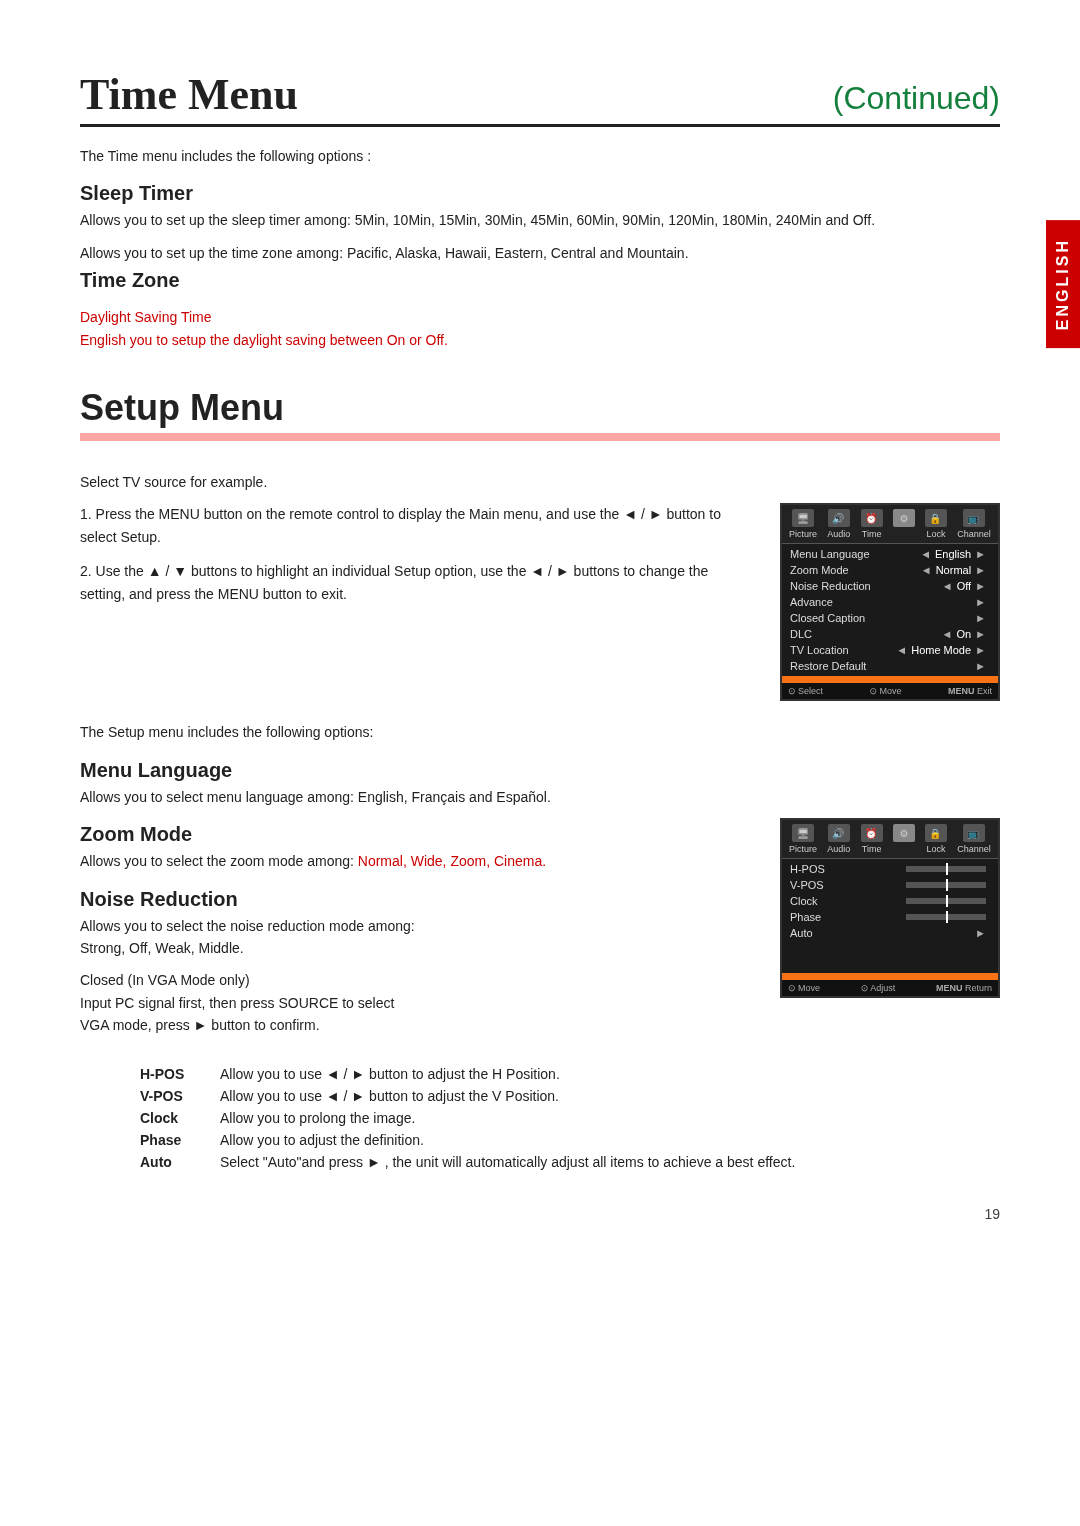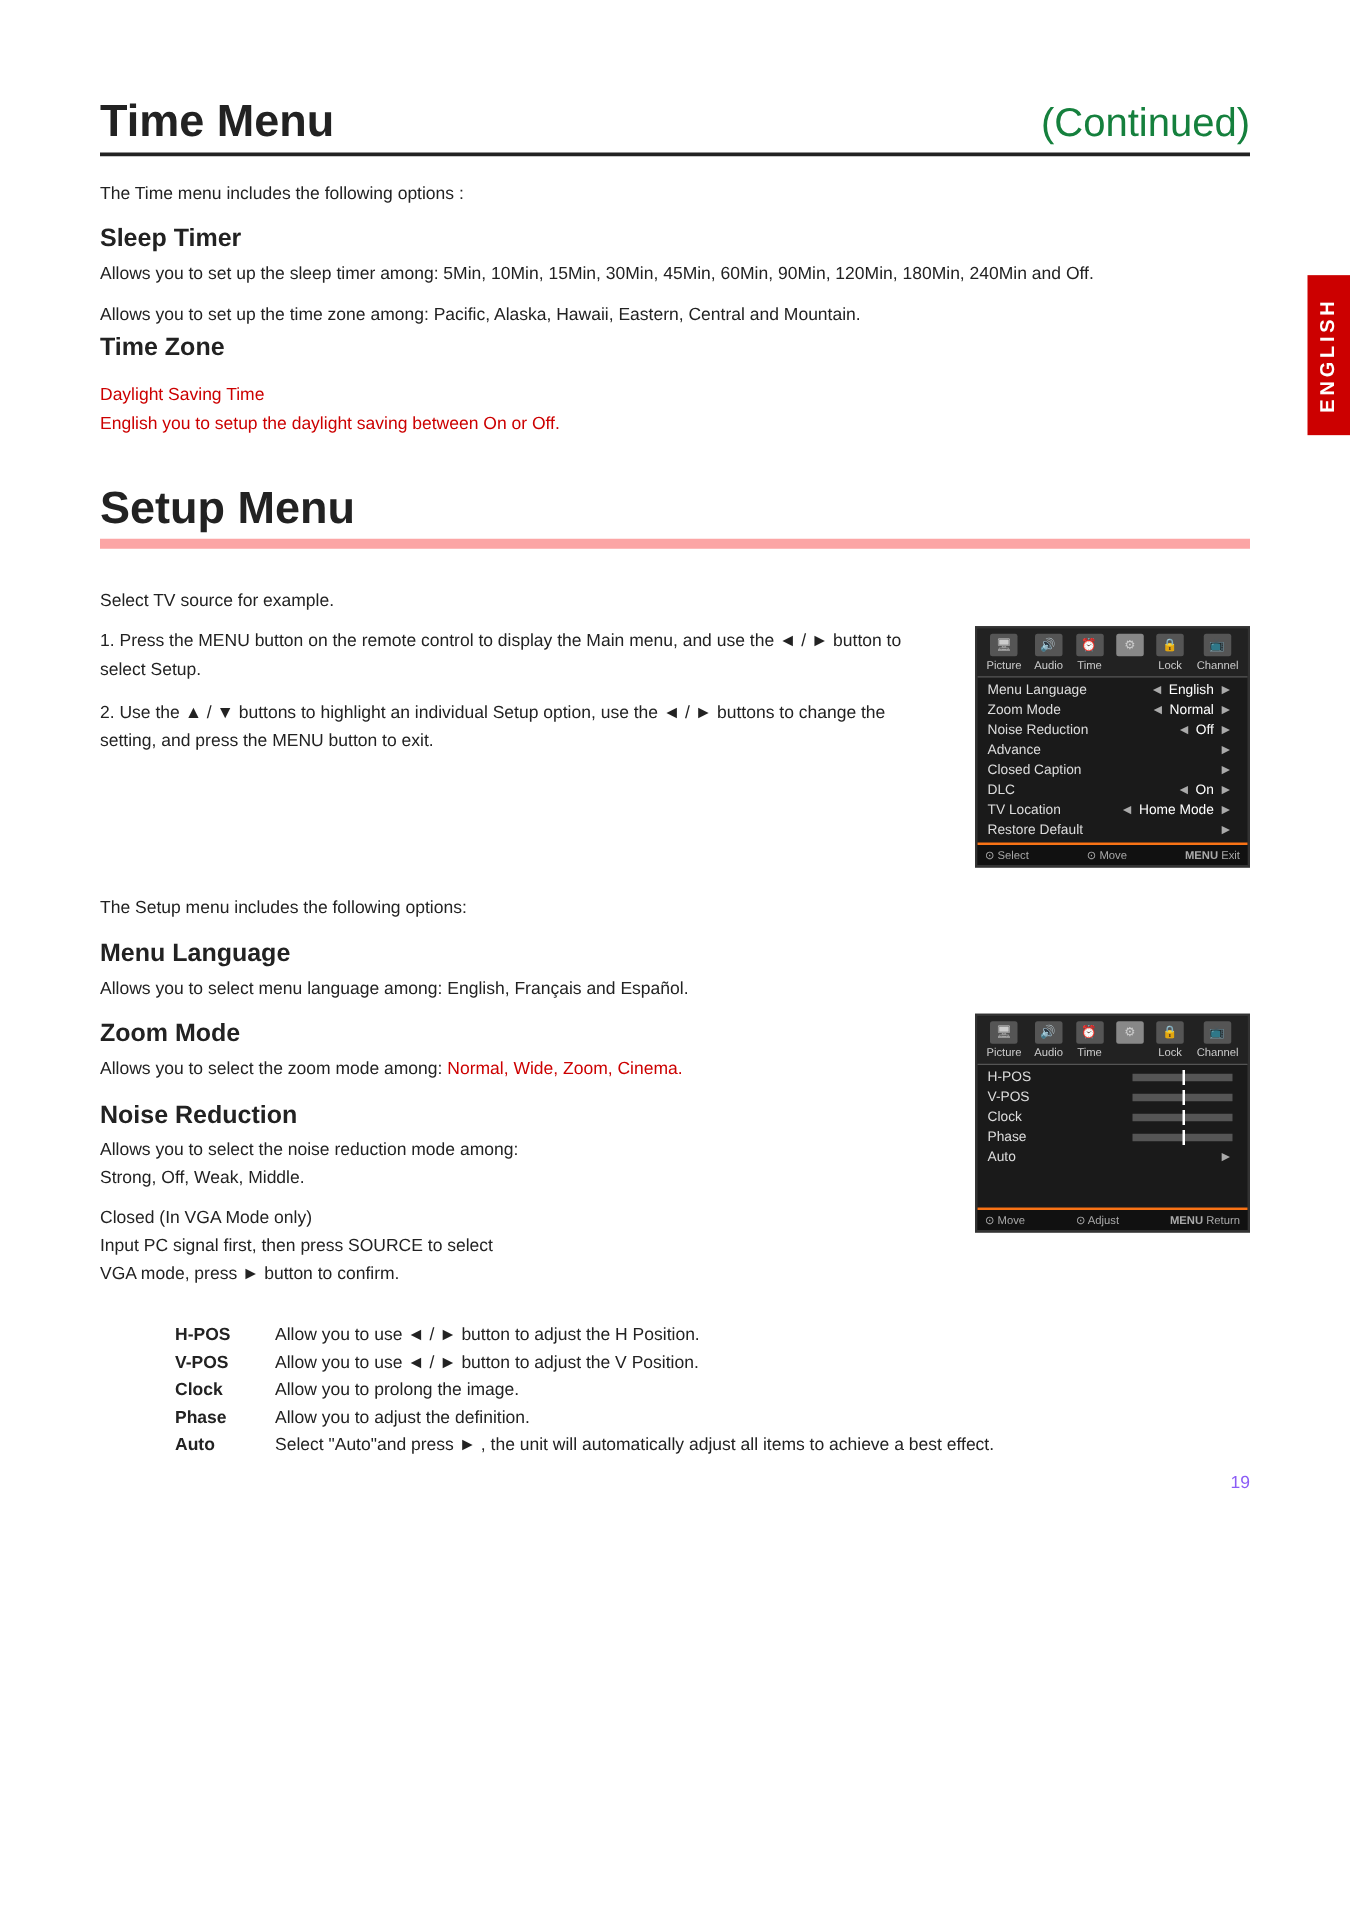--- a/index.html
+++ b/index.html
@@ -35,23 +35,24 @@
     
     .section-header {
       display: flex;
       align-items: baseline;
       justify-content: space-between;
       border-bottom: 3px solid #222;
       margin-bottom: 18px;
       padding-bottom: 4px;
     }
     .section-title {
-      font-size: 36px;
+      font-size: 44px;
       font-weight: bold;
       color: #222;
+      font-family: Liberation Serif, serif;
     }
     .section-continued {
       font-size: 32px;
       color: #15803d;
       font-style: normal;
       margin-top: 40px;
     }
     
     .content-block {
       margin-bottom: 10px;
@@ -127,21 +128,21 @@
       font-size: 11px;
       color: #ddd;
       justify-content: space-between;
     }
     .tv-row .row-label { flex: 1; }
     .tv-row .row-arrow { color: #aaa; margin: 0 4px; }
     .tv-row .row-value { color: #fff; }
     .tv-menu-footer {
       display: flex;
       background: #111;
-      border-top: 2px solid #f97316;
+      border-top: 7px solid #f97316;
       padding: 3px 6px;
       font-size: 9px;
       color: #aaa;
       justify-content: space-between;
     }
     
     .tv-row-vga {
       display: flex;
       align-items: center;
       padding: 2px 8px;
@@ -178,24 +179,24 @@
       font-weight: bold;
       width: 80px;
       flex-shrink: 0;
     }
     .param-val {
       flex: 1;
     }
     
     .page-number {
       position: absolute;
-      bottom: 36px;
+      bottom: 14px;
       right: 80px;
       font-size: 14px;
-      color: #8b5cf6;
+      color: #404040;
     }
     
     .setup-header {
       border-bottom: 8px solid #fca5a5;
       margin-bottom: 30px;
       padding-bottom: 4px;
     }
     .setup-title {
       font-size: 36px;
       font-weight: bold;

